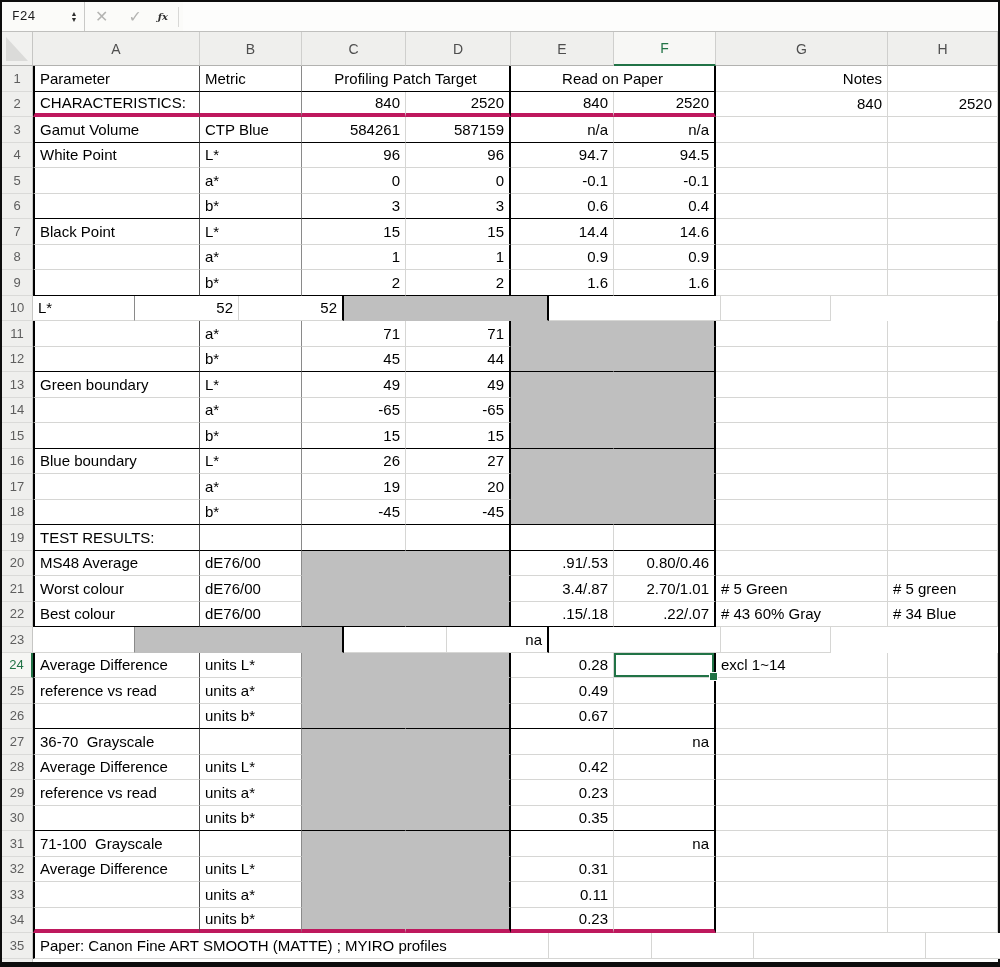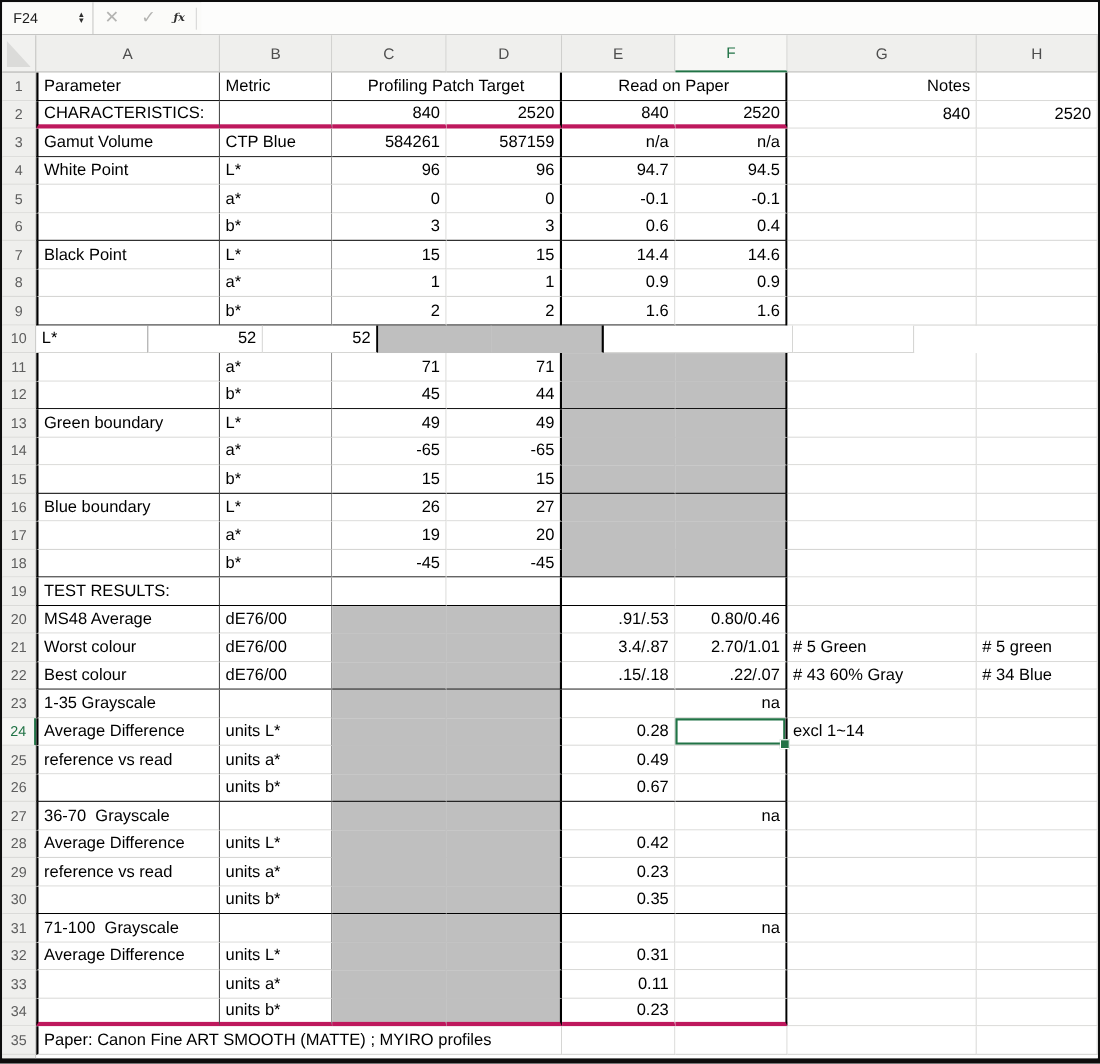--- a/index.html
+++ b/index.html
@@ -4,21 +4,21 @@
 <style>
   html,body{margin:0;padding:0;background:#ffffff;width:1000px;height:967px;overflow:hidden;
     font-family:"Liberation Sans", sans-serif;}
   #frame{box-sizing:border-box;width:1000px;height:967px;
     border:2px solid #0d0d0d;border-bottom-width:5px;
     display:flex;flex-direction:column;background:#ffffff;}
 
   
   .chrome{height:30px;flex:none;display:flex;align-items:center;background:#fbfbf9;
     border-bottom:1px solid #bfbfbd;box-sizing:border-box;}
-  .namebox{width:52px;padding-left:10px;font-size:13px;color:#1c1c1c;}
+  .namebox{width:52px;padding-left:10px;font-size:13px;color:#1c1c1c;font-family:Liberation Mono, monospace;}
   .spin{display:flex;flex-direction:column;align-items:center;justify-content:center;
     width:20px;color:#2e2e2e;}
   .spin span{font-size:7px;line-height:6px;}
   .vsep{width:1px;align-self:stretch;background:#c9c9c7;}
   .vsep2{width:1px;height:20px;background:#d8d8d6;}
   .fbtn{font-size:16px;color:#b4b4b2;margin:0 10px;line-height:28px;}
   .fx{font-size:10px;color:#2f2f2f;font-style:italic;margin:0 10px 0 6px;
     font-family:"DejaVu Serif", serif;font-weight:bold;}
   .fbar{flex:1;align-self:stretch;background:#fdfdfc;margin-left:4px;}
 
@@ -37,21 +37,21 @@
   #grid{flex:none;}
   .row{display:flex;height:25.5px;box-sizing:border-box;}
   .rh{width:31px;flex:none;box-sizing:border-box;background:#efefed;
     border-right:1px solid #c6c6c4;border-bottom:1px solid #dadad8;
     color:#5e5e5e;font-size:13px;display:flex;align-items:center;justify-content:center;}
   .rh.selrh{color:#217346;border-right:2px solid #217346;background:#f6f6f4;}
   .c{box-sizing:border-box;flex:none;display:flex;align-items:center;padding:0 5px;
     font-size:15px;color:#000;background:#fff;white-space:pre;overflow:visible;position:relative;
     border-right:1px solid #d6d6d4;border-bottom:1px solid #d6d6d4;}
   .wA{width:167px}.wB{width:102px}.wC{width:104px}.wD{width:105px}.wE{width:103px}
-  .wF{width:102px}.wG{width:172px}.wH{width:110px}.wCD{width:209px}.wEF{width:205px}.wAD{width:478px}
+  .wF{width:102px}.wG{width:172px}.wH{width:110px}.wCD{width:209px}.wEF{width:205px}.wAD{width:516px}
   .bld{font-weight:normal}
   .ar{justify-content:flex-end;text-align:right}
   .ac{justify-content:center;text-align:center}
   .g{background:#bfbfbf;border-right-color:#bfbfbf;border-bottom-color:#bfbfbf;}
   .l2{border-left:2px solid #000}
   .rA{border-right:1px solid #4f4f4f}   
   .rB{border-right:1px solid #8a8a8a}   
   .r2{border-right:2px solid #000}
   .b1{border-bottom:1px solid #000}
   .b2{border-bottom:4px solid #be185d}
@@ -330,21 +330,20 @@
         <div class="c wB rB b1">dE76/00</div>
         <div class="c wC g b1"></div>
         <div class="c wD g r2 b1"></div>
         <div class="c wE ar b1">.15/.18</div>
         <div class="c wF ar r2 b1">.22/.07</div>
         <div class="c wG"># 43 60% Gray</div>
         <div class="c wH"># 34 Blue</div>
       </div>
       <div class="row">
         <div class="rh">23</div>
-        <div class="c wA bld l2 rA">1-35 Grayscale</div>
         <div class="c wB rB"></div>
         <div class="c wC g"></div>
         <div class="c wD g r2"></div>
         <div class="c wE"></div>
         <div class="c wF ar r2">na</div>
         <div class="c wG"></div>
         <div class="c wH"></div>
       </div>
       <div class="row">
         <div class="rh selrh">24</div>

